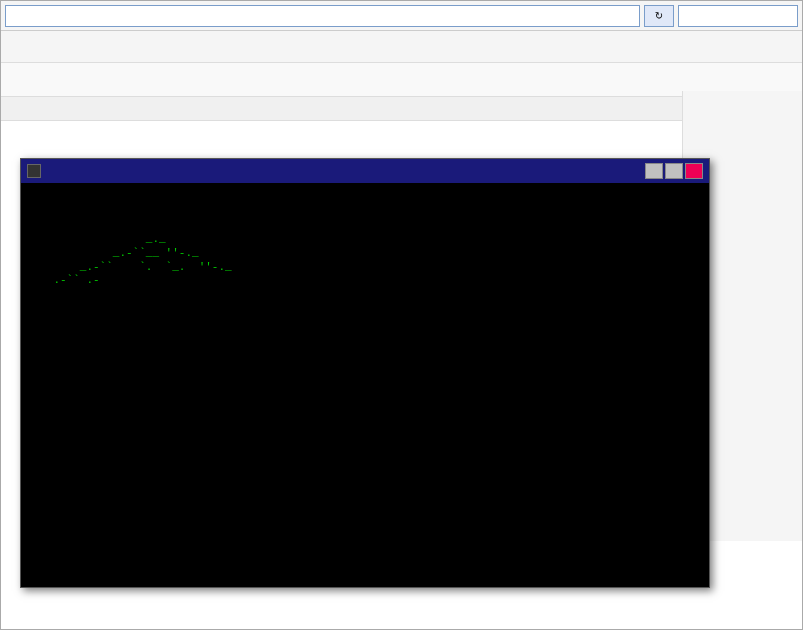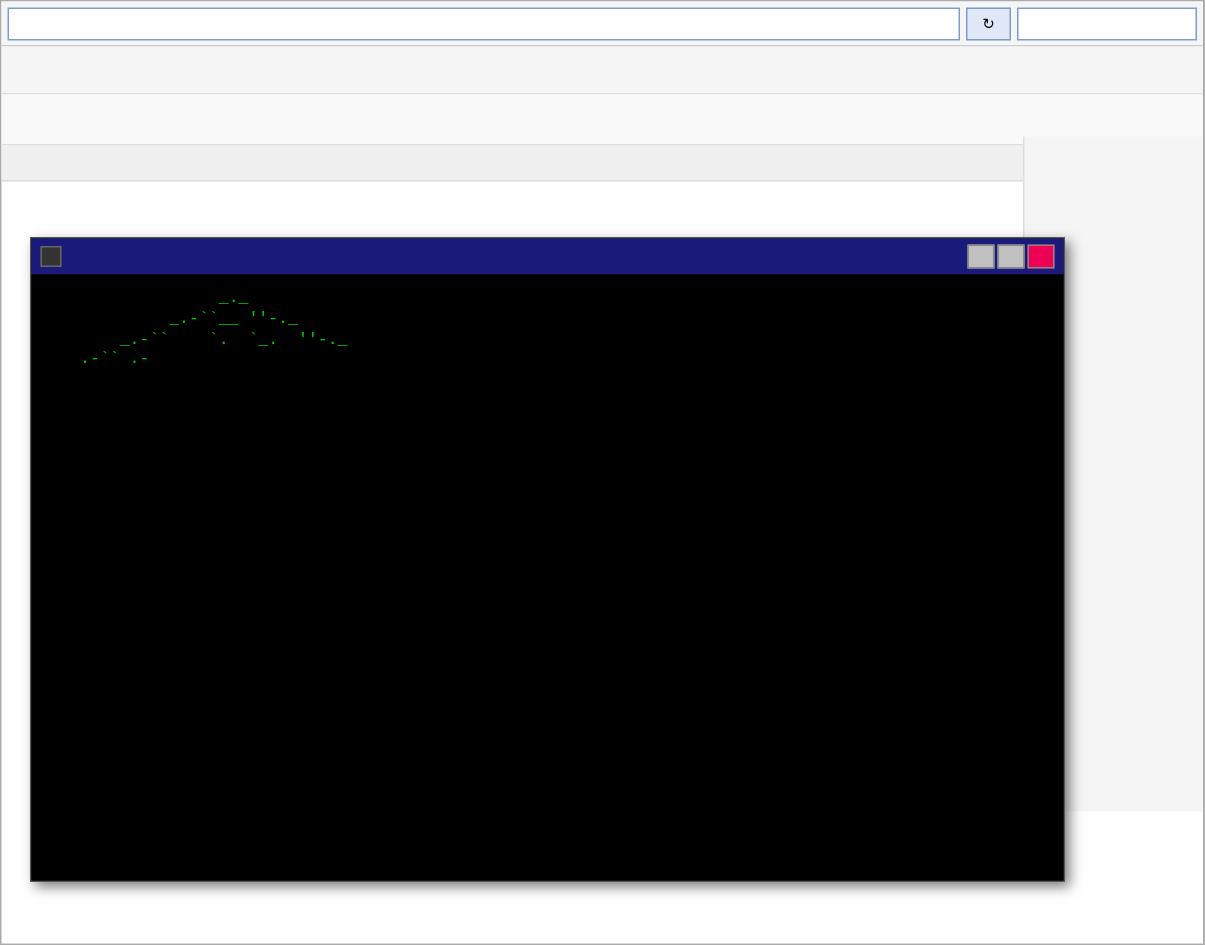--- a/index.html
+++ b/index.html
@@ -170,20 +170,21 @@
       position: absolute;
       top: 158px;
       left: 20px;
       width: 690px;
       height: 430px;
       background: #000;
       border: 1px solid #555;
       box-shadow: 3px 3px 8px rgba(0,0,0,0.5);
       display: flex;
       flex-direction: column;
+      gap: 40px;
     }
     .cmd-titlebar {
       display: flex;
       align-items: center;
       justify-content: space-between;
       background: #1a1a7a;
       height: 24px;
       padding: 0 6px;
       flex-shrink: 0;
     }

